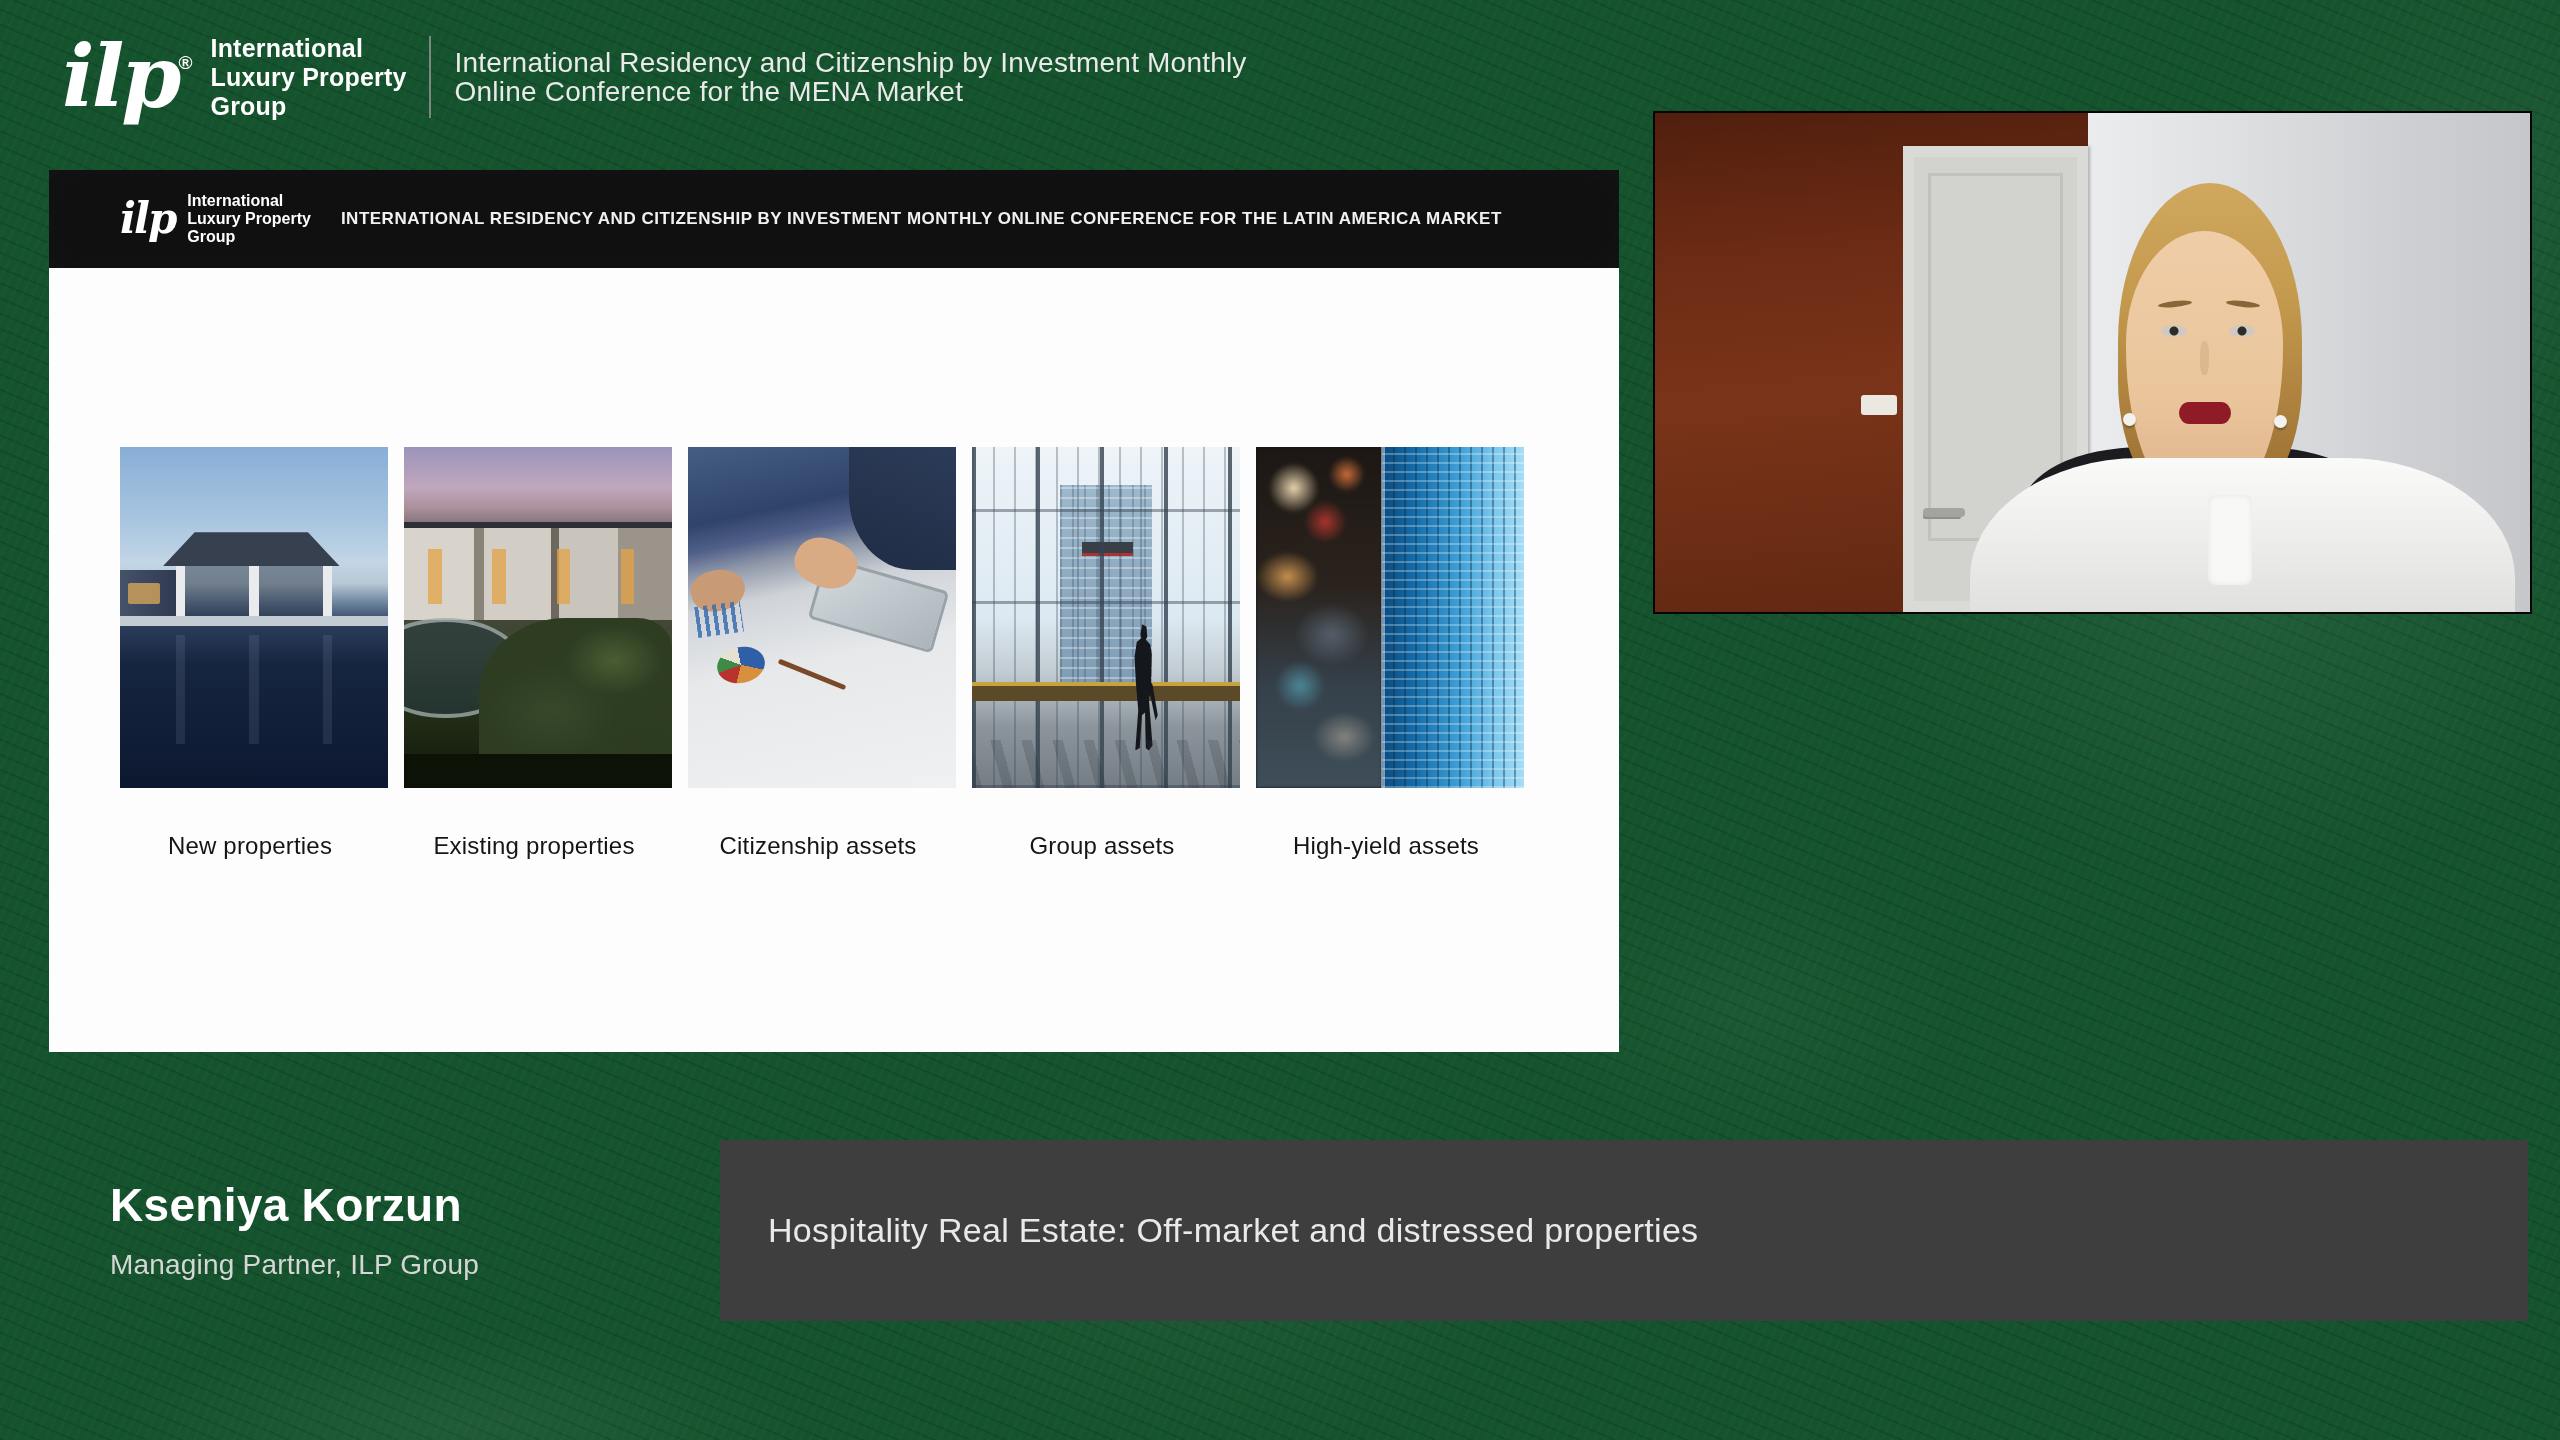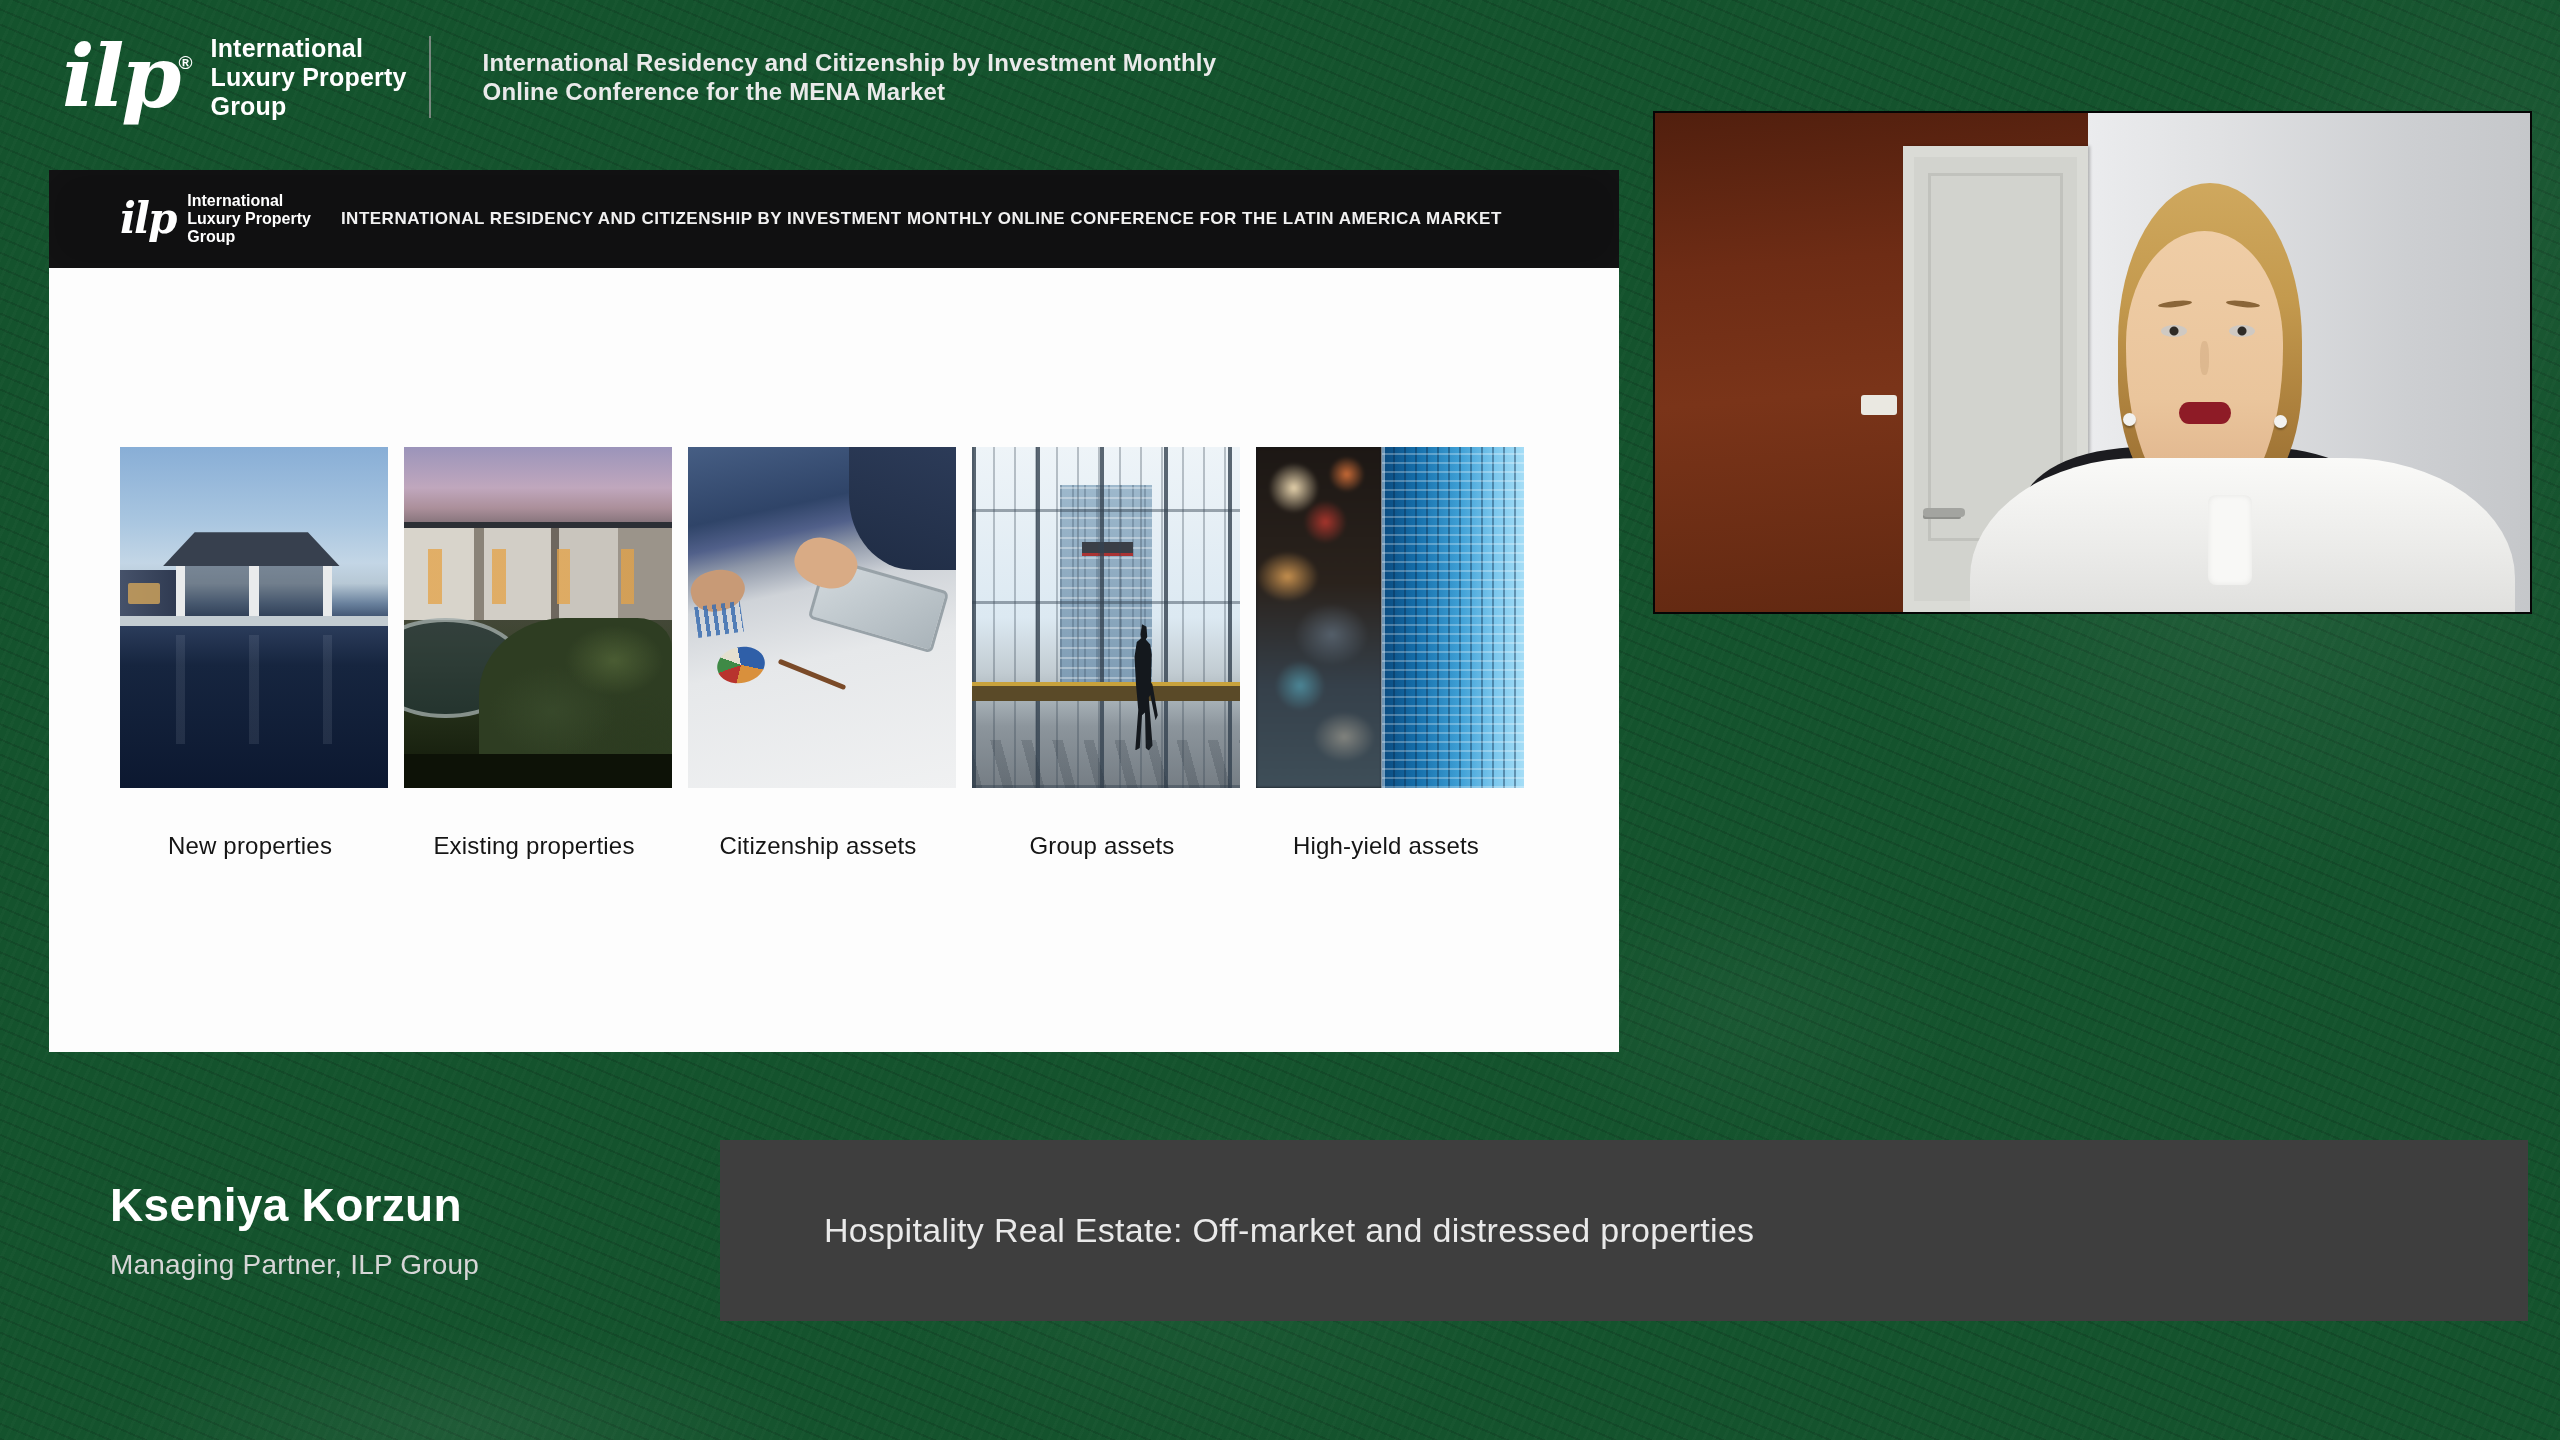--- a/index.html
+++ b/index.html
@@ -18,21 +18,21 @@
   }
 
   
   .brand{position:absolute;left:62px;top:18px;display:flex;align-items:center;height:118px;}
   .script-logo{font-family:"DejaVu Serif",serif;font-style:italic;font-weight:bold;
                color:#fff;line-height:.9;letter-spacing:-3px;}
   .brand .script-logo{font-size:86px;}
   .brand .reg{font-size:19px;vertical-align:38px;letter-spacing:0;font-family:"Liberation Sans",sans-serif;font-style:normal;}
   .brand-name{margin-left:18px;color:#fff;font-weight:bold;font-size:25px;line-height:29px;letter-spacing:.2px;}
   .brand-divider{width:2px;height:82px;background:#9b9b9b;opacity:.75;margin:0 24px 0 22px;}
-  .brand-event{color:#eaeaea;font-size:24px;line-height:29px;font-weight:700;letter-spacing:.2px;margin-left:28px;}
+  .brand-event{color:#eaeaea;font-size:28px;line-height:29px;font-weight:400;letter-spacing:.2px;}
 
   
   .slide{position:absolute;left:49px;top:170px;width:1570px;}
   .slide-header{height:98px;background:#101011;display:flex;align-items:center;
                 box-shadow:inset 0 0 40px rgba(255,255,255,.02);}
   .sh-logo{margin-left:71px;display:flex;align-items:center;}
   .sh-script{font-size:42px;letter-spacing:-2px;}
   .sh-name{margin-left:12px;color:#fff;font-weight:bold;font-size:16px;line-height:18px;}
   .sh-title{margin-left:30px;color:#f1f1f1;font-weight:bold;font-size:17px;letter-spacing:.5px;white-space:nowrap;}
   .slide-body{height:784px;background:#fdfdfd;position:relative;}
@@ -174,21 +174,21 @@
   .contact-line{font-size:33px;line-height:53px;color:#ececec;font-weight:400;letter-spacing:.3px;}
 
   
   .speaker{position:absolute;left:110px;top:1178px;color:#fff;}
   .speaker-name{font-size:46px;font-weight:bold;letter-spacing:.3px;}
   .speaker-role{margin-top:17px;font-size:28px;color:#d6d6d6;font-weight:400;letter-spacing:.2px;}
 
   
   .talkbar{position:absolute;left:720px;top:1140px;width:1808px;height:181px;background:#3e3e3e;
            display:flex;align-items:center;}
-  .talkbar-title{margin-left:104px;font-size:34px;color:#e9e9e9;letter-spacing:.3px;font-weight:400;}
+  .talkbar-title{margin-left:48px;font-size:34px;color:#e9e9e9;letter-spacing:.3px;font-weight:400;}
 </style>
 </head>
 <body>
 
 <div class="stage">
 
   <header class="brand">
     <div class="script-logo"><span>ilp</span><span class="reg">®</span></div>
     <div class="brand-name">
       <div>International</div>

